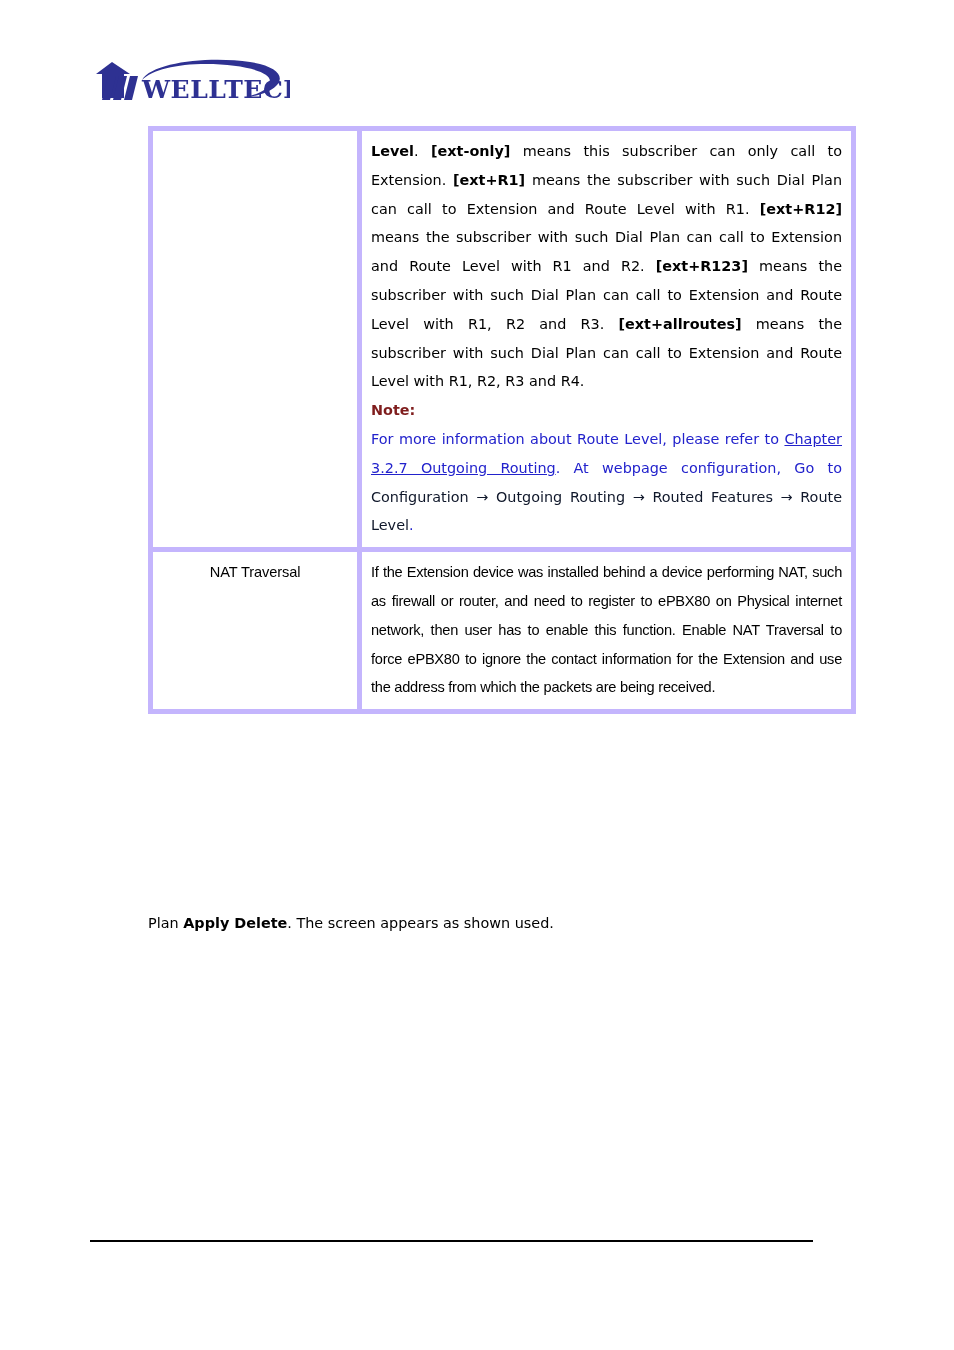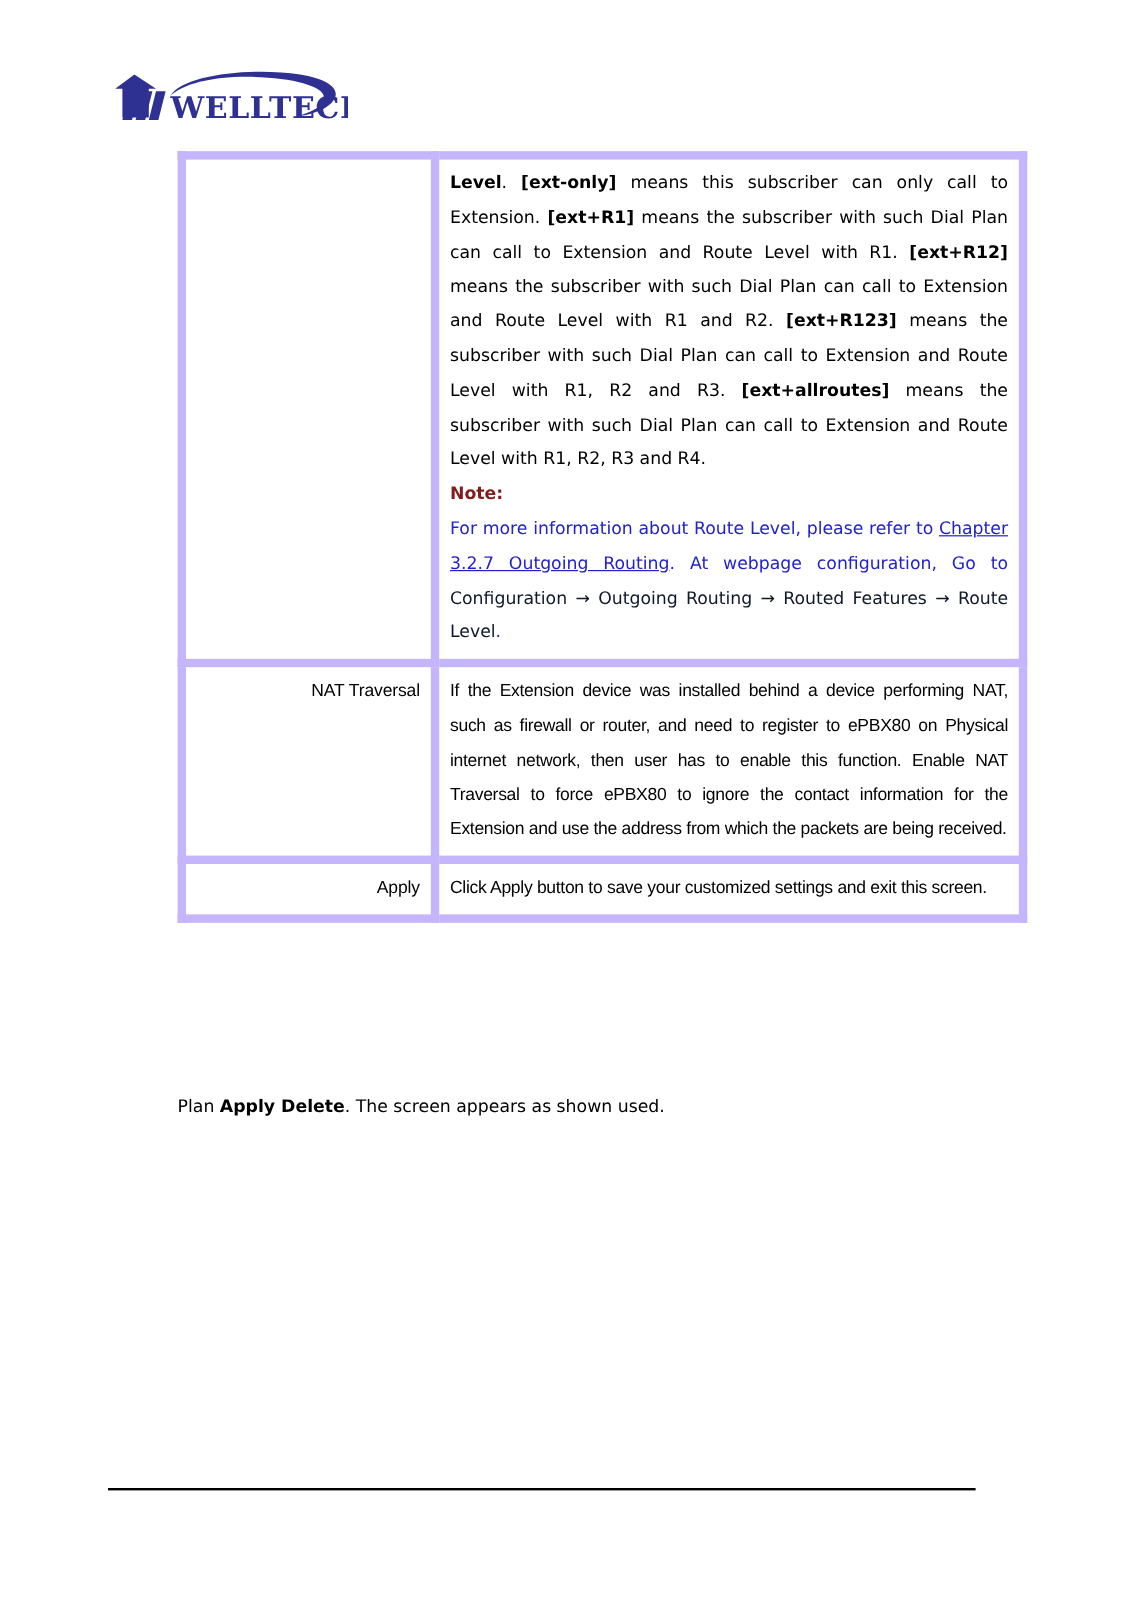--- a/index.html
+++ b/index.html
@@ -40,31 +40,31 @@
   }
 
   
   table.spec-table {
     border-collapse: collapse;
     width: 708px;
     table-layout: fixed;
     border: 1px solid #000;
   }
   table.spec-table td {
-    border: 7px solid #c4b5fd;
+    border: 5px solid #c4b5fd;
     vertical-align: top;
     padding: 6px 9px 7px 9px;
     font-size: 14.4px;
     line-height: 28.8px;
   }
   td.term {
     width: 186px;
     font-size: 14.4px;
     line-height: 26px;
-    text-align: right;
+    text-align: center;
     white-space: nowrap;
   }
   td.desc {
     text-align: justify;
     text-justify: inter-word;
     hyphens: none;
   }
   
   tr.condensed td {
     font-family: "Liberation Sans", sans-serif;
@@ -152,24 +152,20 @@
           </div>
         </td>
       </tr>
 
       <tr class="condensed">
         <td class="term">NAT Traversal</td>
         <td class="desc">If the Extension device was installed behind a device performing NAT, such as firewall or router, and need to register to ePBX80 on Physical internet network, then user has to enable this function. Enable NAT Traversal to force ePBX80 to ignore the contact information for the Extension and use the address from which the packets are being received.</td>
       </tr>
 
 
-      <tr class="condensed">
-        <td class="term">Apply</td>
-        <td class="desc">Click Apply button to save your customized settings and exit this screen.</td>
-      </tr>
 
 
     </tbody>
   </table>
 </div>
 
 <div class="below-para"><span>Plan </span><span class="b">Apply Delete</span><span>. The screen appears as shown used.</span></div>
 
 <div class="footer-rule"></div>
 

